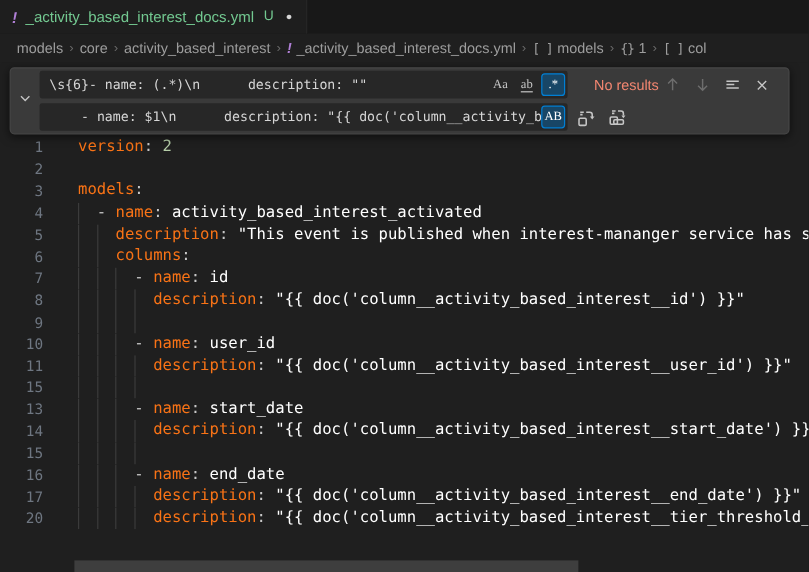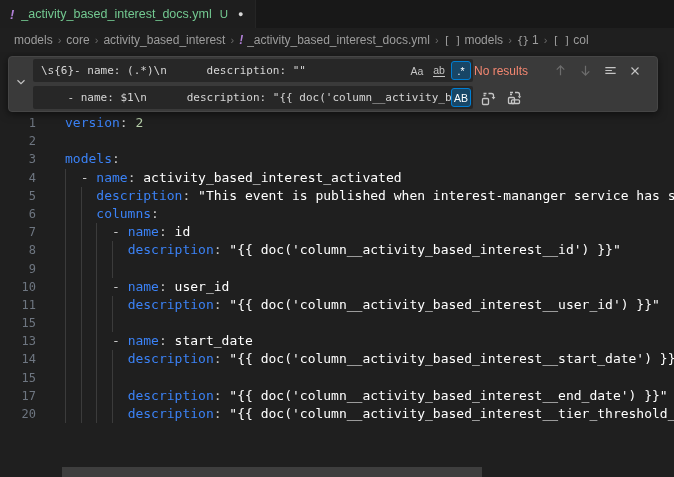--- a/index.html
+++ b/index.html
@@ -25,42 +25,42 @@
   .bcsym { font-family:"DejaVu Sans Mono", monospace; font-size:11px; color:#9d9d9d; letter-spacing:-1px; }
 
   
   .editor { position:absolute; top:52px; left:0; right:0; bottom:0; overflow:hidden; }
   .lines { padding-top:62px; }
   .line { display:flex; height:18.2px; line-height:18.2px; white-space:pre;
           font-family:"DejaVu Sans Mono", monospace; font-size:13px; color:#cccccc; }
   .ln { width:36px; text-align:right; color:#6e7681; font-size:12px; flex:none; }
   .lc { position:relative; padding-left:29px; flex:1; overflow:hidden; }
   .guide { position:absolute; top:0; bottom:0; width:1px; background:#3b3b3b; }
-  .k { color:#3b82f6; } .p { color:#c8c8c8; } .s { color:#ffffff; } .n { color:#b5cea8; } .w { color:#cccccc; }
+  .k { color:#f97316; } .p { color:#c8c8c8; } .s { color:#ffffff; } .n { color:#b5cea8; } .w { color:#cccccc; }
 
   .hscroll { position:absolute; bottom:0; left:62px; width:420px; height:10px;
              background:rgba(121,121,121,0.35); }
 
   
   .findwidget { position:absolute; left:8px; top:4px; width:650px; height:56px;
                 background:#3a3a3a; border:1px solid #464646; border-radius:4px;
                 box-shadow:0 2px 8px rgba(0,0,0,0.55); display:flex; z-index:10; }
   .fw-toggle { width:24px; display:flex; align-items:center; justify-content:center; cursor:pointer; }
   .fw-main { flex:1; display:flex; flex-direction:column; justify-content:center; gap:4px; padding:4px 8px 4px 0; }
   .fw-row { display:flex; align-items:center; height:23px; }
   .fw-input { width:440px; height:23px; background:#272727; border-radius:2px; display:flex;
               align-items:center; overflow:hidden; flex:none; }
   .fw-text { flex:1; overflow:hidden; white-space:pre; font-family:"DejaVu Sans Mono", monospace;
              font-size:11px; color:#d6d6d6; padding-left:8px; }
   .opt { flex:none; width:20px; height:19px; display:flex; align-items:center; justify-content:center;
          font-size:10.5px; color:#c5c5c5; border-radius:3px; margin-right:2px; cursor:pointer;
-         border:1px solid transparent; font-family:Liberation Sans, sans-serif; }
+         border:1px solid transparent; font-family:Liberation Serif, serif; }
   .opt.active { background:rgba(0,122,204,0.38); border-color:#007fd4; color:#ffffff; }
   .opt.word span { border-bottom:1px solid #c5c5c5; padding-bottom:0px; }
-  .no-results { color:#f48771; font-size:12px; margin-left:1px; white-space:nowrap; }
+  .no-results { color:#f48771; font-size:12px; margin-left:22px; white-space:nowrap; }
   .fw-actions { margin-left:auto; display:flex; align-items:center; gap:5px; padding-right:4px; }
   .ibtn { width:20px; height:20px; display:flex; align-items:center; justify-content:center;
           border-radius:3px; cursor:pointer; }
   .ibtn svg { display:block; }
   .stroke { stroke:#c5c5c5; stroke-width:1.3; fill:none; }
   .stroke.dim { stroke:#6d6d6d; }
   .fillc { fill:#c5c5c5; }
   .rep-actions { display:flex; align-items:center; gap:6px; margin-left:5px; }
 </style>
 </head>
@@ -200,19 +200,20 @@
         <div class="line"><span class="ln">6</span><span class="lc"><i class="guide" style="left: 29px;"></i><i class="guide" style="left: 44.66px;"></i><span class="w">    </span><span class="k">columns</span><span class="p">:</span></span></div>
         <div class="line"><span class="ln">7</span><span class="lc"><i class="guide" style="left: 29px;"></i><i class="guide" style="left: 44.66px;"></i><i class="guide" style="left: 60.32px;"></i><span class="w">      </span><span class="p">- </span><span class="k">name</span><span class="p">:</span><span class="s"> id</span></span></div>
         <div class="line"><span class="ln">8</span><span class="lc"><i class="guide" style="left: 29px;"></i><i class="guide" style="left: 44.66px;"></i><i class="guide" style="left: 60.32px;"></i><i class="guide" style="left: 75.98px;"></i><span class="w">        </span><span class="k">description</span><span class="p">:</span><span class="s"> "{{ doc('column__activity_based_interest__id') }}"</span></span></div>
         <div class="line"><span class="ln">9</span><span class="lc"><i class="guide" style="left: 29px;"></i><i class="guide" style="left: 44.66px;"></i><i class="guide" style="left: 60.32px;"></i><i class="guide" style="left: 75.98px;"></i></span></div>
         <div class="line"><span class="ln">10</span><span class="lc"><i class="guide" style="left: 29px;"></i><i class="guide" style="left: 44.66px;"></i><i class="guide" style="left: 60.32px;"></i><span class="w">      </span><span class="p">- </span><span class="k">name</span><span class="p">:</span><span class="s"> user_id</span></span></div>
         <div class="line"><span class="ln">11</span><span class="lc"><i class="guide" style="left: 29px;"></i><i class="guide" style="left: 44.66px;"></i><i class="guide" style="left: 60.32px;"></i><i class="guide" style="left: 75.98px;"></i><span class="w">        </span><span class="k">description</span><span class="p">:</span><span class="s"> "{{ doc('column__activity_based_interest__user_id') }}"</span></span></div>
         <div class="line"><span class="ln">15</span><span class="lc"><i class="guide" style="left: 29px;"></i><i class="guide" style="left: 44.66px;"></i><i class="guide" style="left: 60.32px;"></i><i class="guide" style="left: 75.98px;"></i></span></div>
         <div class="line"><span class="ln">13</span><span class="lc"><i class="guide" style="left: 29px;"></i><i class="guide" style="left: 44.66px;"></i><i class="guide" style="left: 60.32px;"></i><span class="w">      </span><span class="p">- </span><span class="k">name</span><span class="p">:</span><span class="s"> start_date</span></span></div>
         <div class="line"><span class="ln">14</span><span class="lc"><i class="guide" style="left: 29px;"></i><i class="guide" style="left: 44.66px;"></i><i class="guide" style="left: 60.32px;"></i><i class="guide" style="left: 75.98px;"></i><span class="w">        </span><span class="k">description</span><span class="p">:</span><span class="s"> "{{ doc('column__activity_based_interest__start_date') }}"</span></span></div>
         <div class="line"><span class="ln">15</span><span class="lc"><i class="guide" style="left: 29px;"></i><i class="guide" style="left: 44.66px;"></i><i class="guide" style="left: 60.32px;"></i><i class="guide" style="left: 75.98px;"></i></span></div>
+        <div class="line"><span class="ln">16</span><span class="lc"><i class="guide" style="left: 29px;"></i><i class="guide" style="left: 44.66px;"></i><i class="guide" style="left: 60.32px;"></i><span class="w">      </span><span class="p">- </span><span class="k">name</span><span class="p">:</span><span class="s"> end_date</span></span></div>
         <div class="line"><span class="ln">17</span><span class="lc"><i class="guide" style="left: 29px;"></i><i class="guide" style="left: 44.66px;"></i><i class="guide" style="left: 60.32px;"></i><i class="guide" style="left: 75.98px;"></i><span class="w">        </span><span class="k">description</span><span class="p">:</span><span class="s"> "{{ doc('column__activity_based_interest__end_date') }}"</span></span></div>
         <div class="line"><span class="ln">20</span><span class="lc"><i class="guide" style="left: 29px;"></i><i class="guide" style="left: 44.66px;"></i><i class="guide" style="left: 60.32px;"></i><i class="guide" style="left: 75.98px;"></i><span class="w">        </span><span class="k">description</span><span class="p">:</span><span class="s"> "{{ doc('column__activity_based_interest__tier_threshold_amount</span></span></div>
       </div>
 
     <div class="hscroll"></div>
   </div>
 </div>
 
 </body></html>

